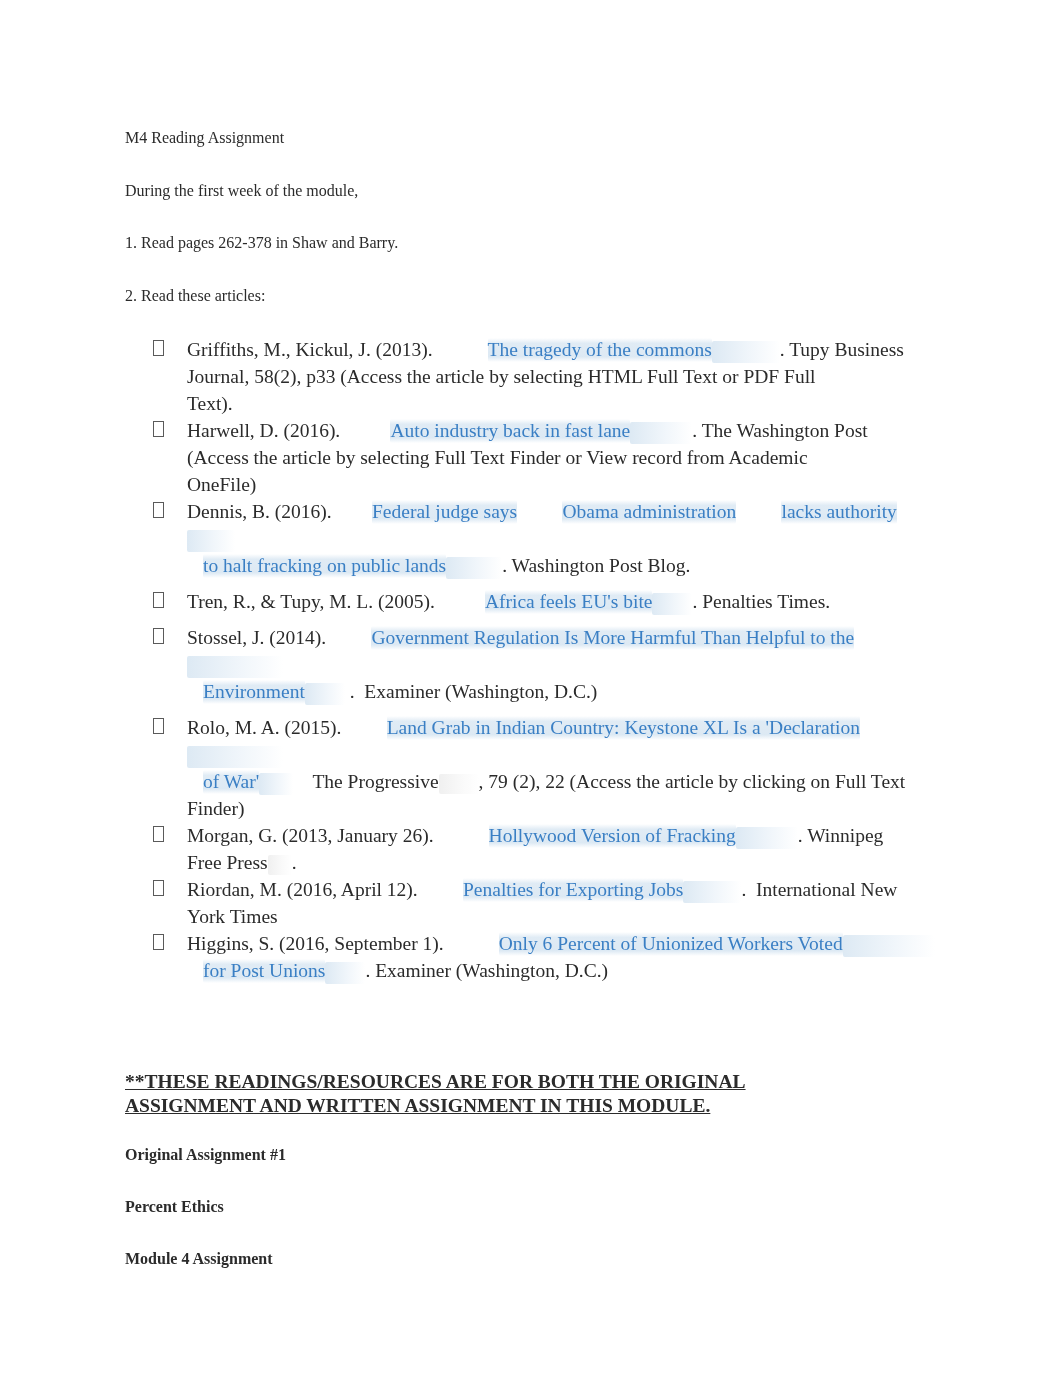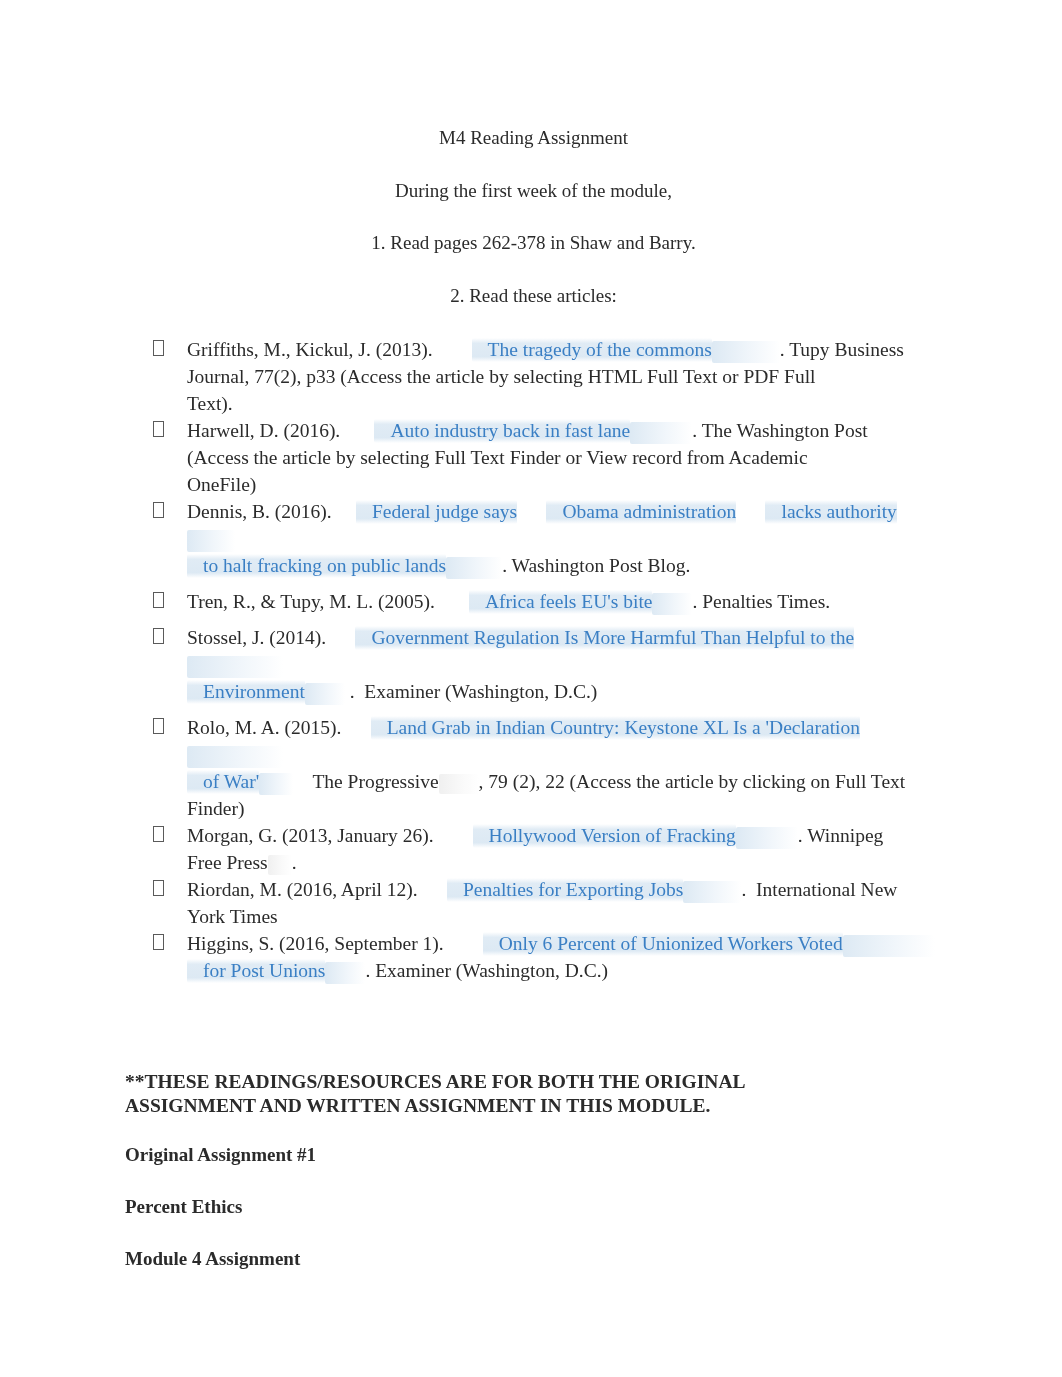--- a/index.html
+++ b/index.html
@@ -17,25 +17,24 @@
   .page {
     position: relative;
     width: 1062px;
     min-height: 1377px;
     box-sizing: border-box;
     padding: 120px 120px 40px 125px;
   }
 
   
   .para {
-    font-size: 19px;
+    font-size: 16px;
     line-height: 36.5px;
     margin: 0 0 16px 0;
     white-space: pre-wrap;
-    text-align: center;
   }
 
   
   .ref-list {
     margin: 22px 0 0 0;
     padding: 0;
     list-style: none;
   }
   .ref-item {
     position: relative;
@@ -71,22 +70,23 @@
   
   a.lnk, span.lnk {
     color: #3a7fc4;
     text-decoration: none;
     position: relative;
     background: linear-gradient(to bottom,
                 rgba(223,235,245,0) 0%,
                 rgba(219,232,243,0.85) 22%,
                 rgba(219,232,243,0.95) 78%,
                 rgba(223,235,245,0) 100%);
-    padding: 1px 0 2px 16px;
-    border-radius: 2px;
+    padding: 1px 0 2px 0;
+    border-radius: 2px;
+    margin-left: 16px;
   }
   
   .tail {
     display: inline-block;
     background: linear-gradient(to right,
                 rgba(219,232,243,0.95) 0%,
                 rgba(228,238,247,0.55) 55%,
                 rgba(255,255,255,0) 100%);
     border-radius: 2px;
     vertical-align: middle;
@@ -106,23 +106,24 @@
   
   .bottom {
     margin-top: 86px;
   }
   .note {
     font-size: 19.5px;
     line-height: 23.5px;
     font-weight: bold;
     margin: 0 0 20px 0;
     white-space: pre-wrap;
+    text-decoration: underline;
   }
   .heading-line {
-    font-size: 19px;
+    font-size: 16px;
     line-height: 36px;
     font-weight: bold;
     margin: 0 0 16px 0;
     position: relative;
   }
   .heading-line.shadowed::after {
     content: "";
     position: absolute;
     left: 0;
     bottom: -4px;
@@ -144,21 +145,21 @@
   <div id="intro-block">
       <p class="para">M4 Reading Assignment</p>
       <p class="para">During the first week of the module,</p>
       <p class="para">1. Read pages 262-378 in Shaw and Barry.</p>
       <p class="para">2. Read these articles:</p>
     </div>
 
   <ul class="ref-list" id="ref-list">
       <li class="ref-item">
         <span class="bullet"><span class="bullet-box"></span></span>
-        <span class="ref-body"><span>Griffiths, M., Kickul, J. (2013).        </span><a class="lnk" href="#">The tragedy of the commons</a><span class="tail" style="width: 68px;"></span><span>. Tupy Business</span><br><span>Journal, 77(2), p33 (Access the article by selecting HTML Full Text or PDF Full</span><br><span>Text).</span></span>
+        <span class="ref-body"><span>Griffiths, M., Kickul, J. (2013).        </span><a class="lnk" href="#">The tragedy of the commons</a><span class="tail" style="width: 68px;"></span><span>. Tupy Business</span><br><span>Journal, 58(2), p33 (Access the article by selecting HTML Full Text or PDF Full</span><br><span>Text).</span></span>
       </li>
       <li class="ref-item">
         <span class="bullet"><span class="bullet-box"></span></span>
         <span class="ref-body"><span>Harwell, D. (2016).       </span><a class="lnk" href="#">Auto industry back in fast lane</a><span class="tail" style="width: 62px;"></span><span>. The Washington Post</span><br><span>(Access the article by selecting Full Text Finder or View record from Academic</span><br><span>OneFile)</span></span>
       </li>
       <li class="ref-item gap-after">
         <span class="bullet"><span class="bullet-box"></span></span>
         <span class="ref-body"><span>Dennis, B. (2016).     </span><a class="lnk" href="#">Federal judge says</a><span>      </span><a class="lnk" href="#">Obama administration</a><span>      </span><a class="lnk" href="#">lacks authority</a><span class="tail" style="width: 48px;"></span><br><a class="lnk" href="#">to halt fracking on public lands</a><span class="tail" style="width: 56px;"></span><span>. Washington Post Blog.</span></span>
       </li>
       <li class="ref-item gap-after">

